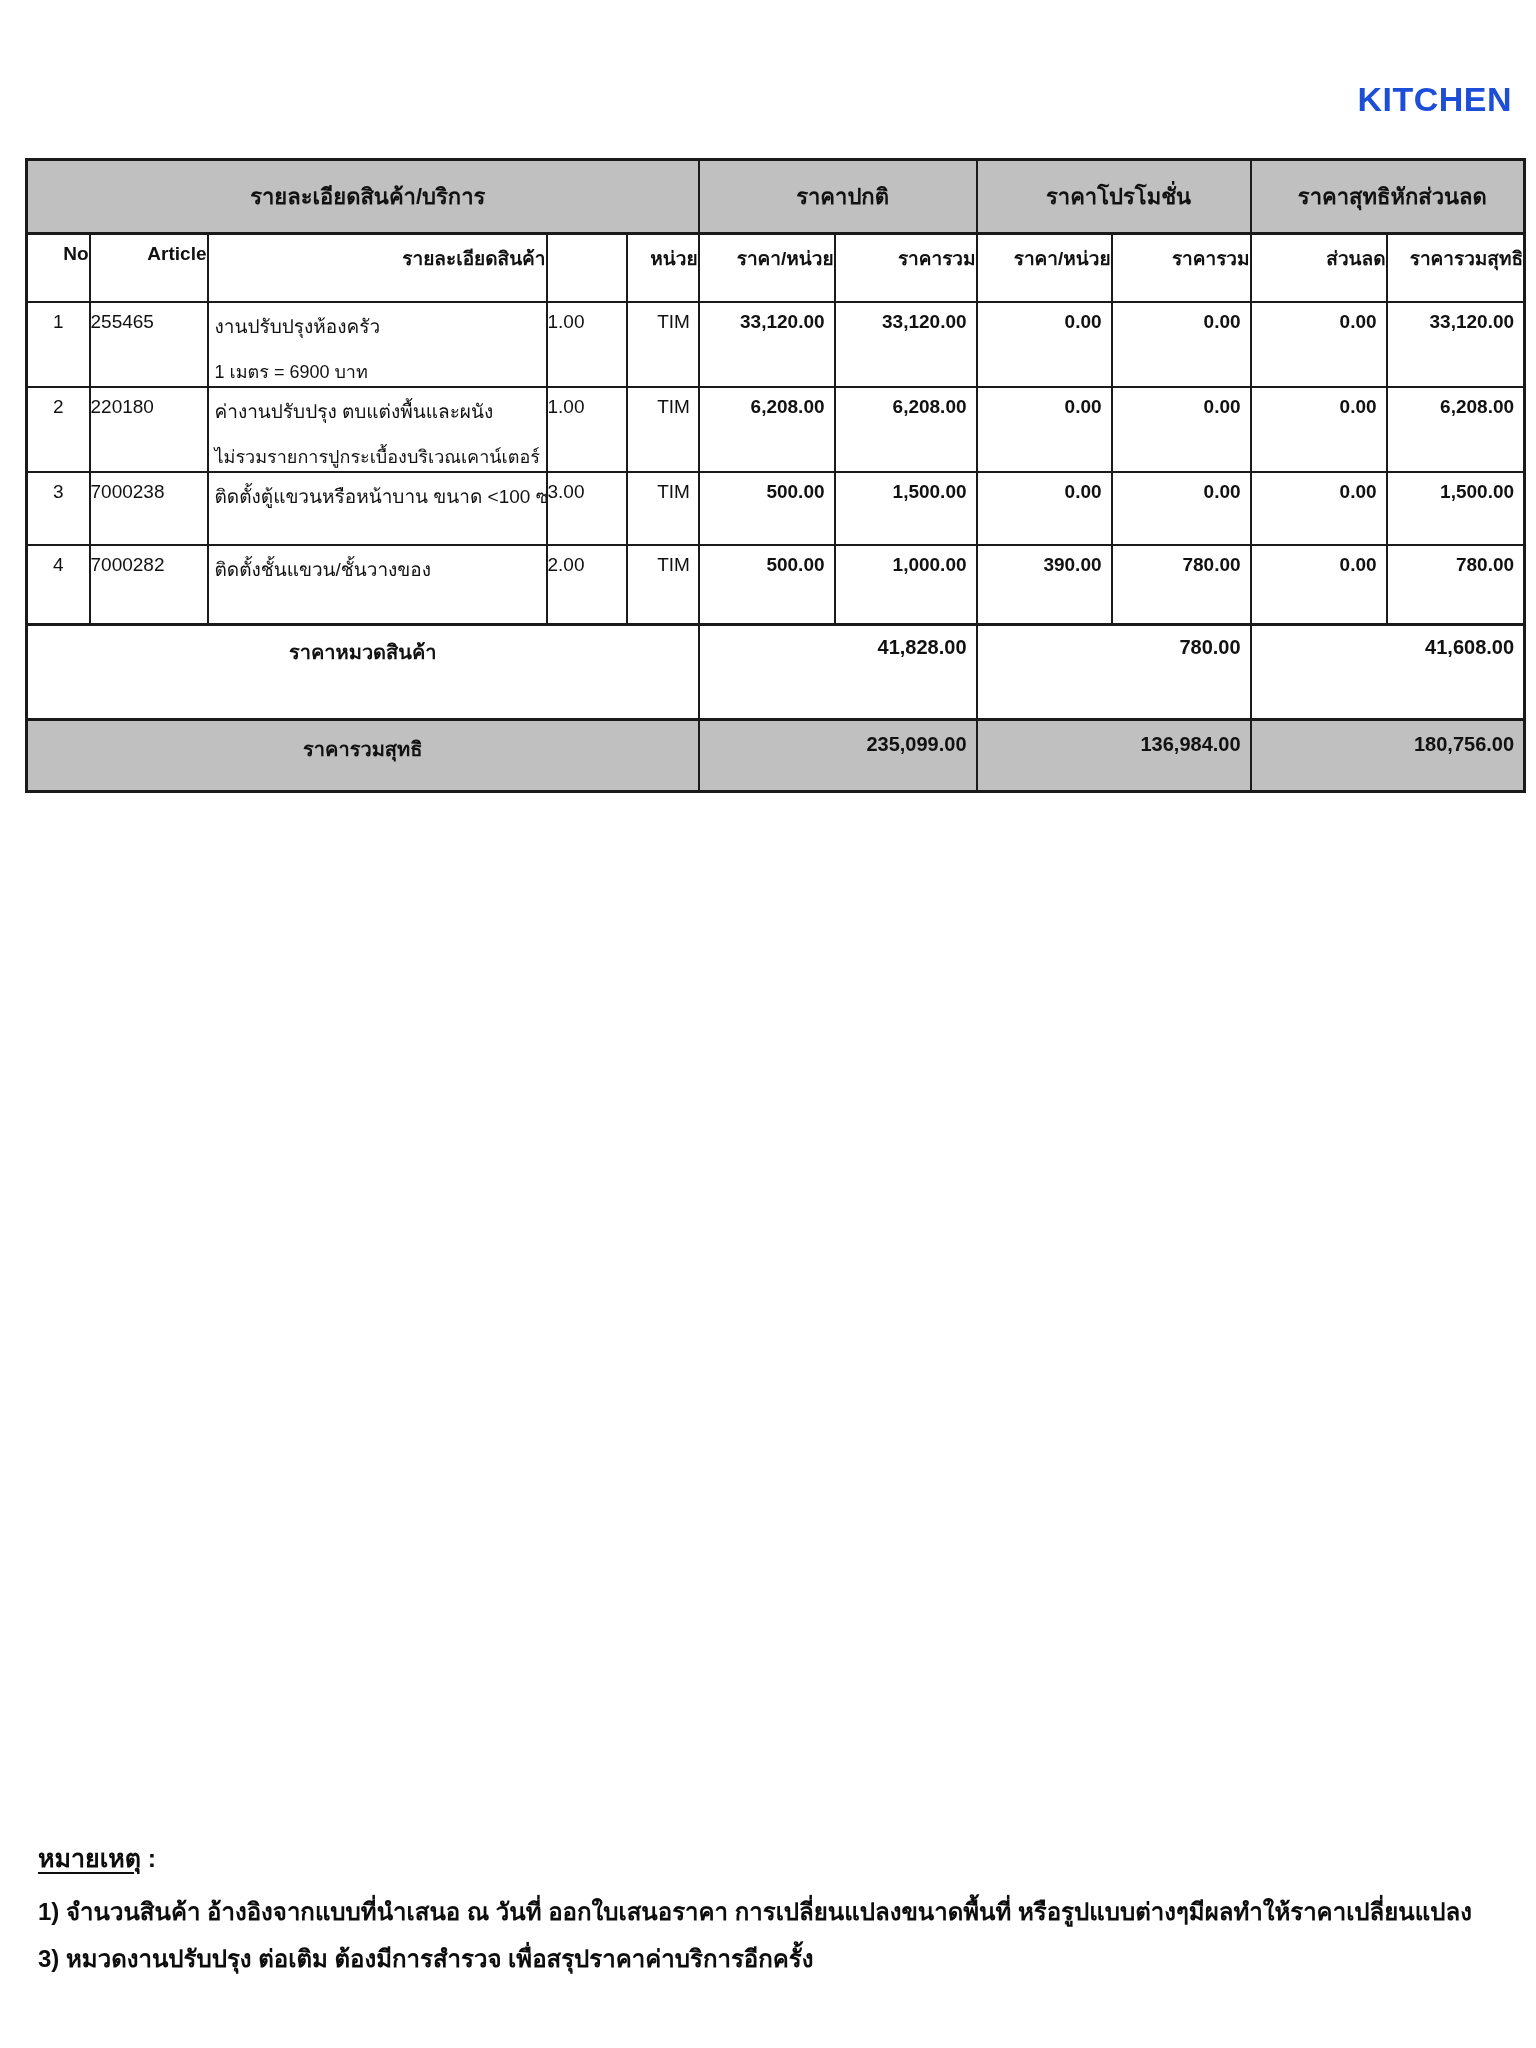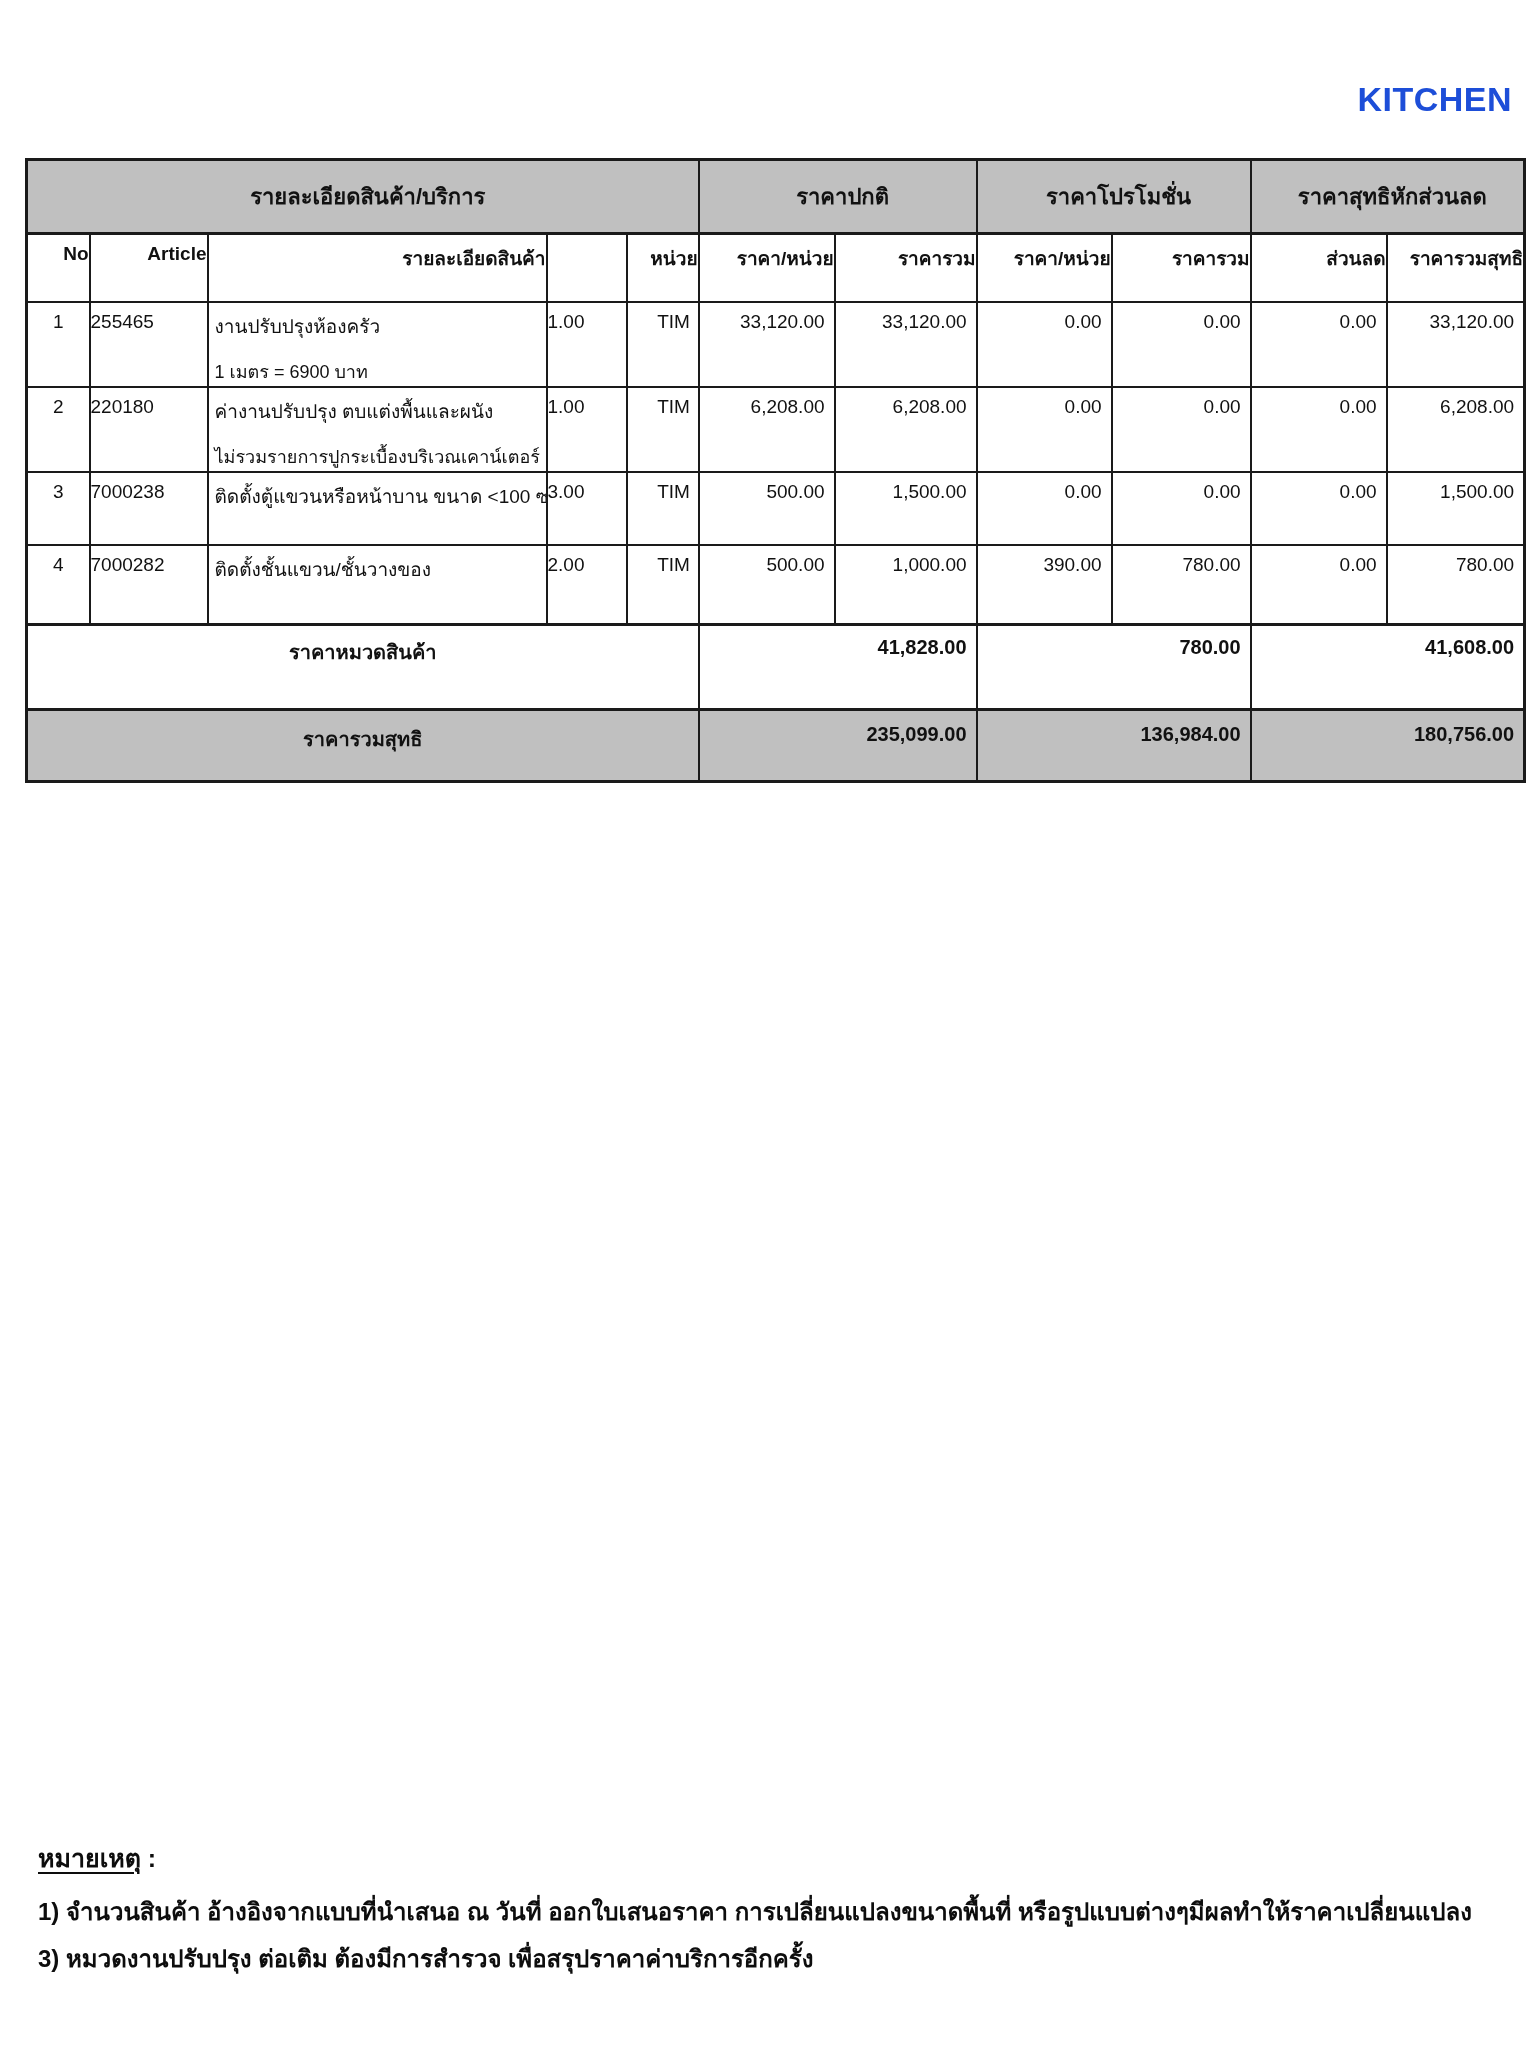--- a/index.html
+++ b/index.html
@@ -56,29 +56,29 @@
   tr.data-row td {
     font-size: 19px;
     padding-top: 8px;
     background: #fff;
   }
   tr.data-row td.c-no      { text-align: center; }
   tr.data-row td.c-article { text-align: left; margin-left: 43px; }
   tr.data-row td.c-desc    { text-align: left; padding-left: 6px; padding-right: 6px; }
   tr.data-row td.c-qty     { text-align: left; padding-right: 8px; }
   tr.data-row td.c-unit    { text-align: center; padding-left: 22px; }
-  td.num { text-align: right; padding-right: 9px; font-size: 19px; }
+  td.num { text-align: right; padding-right: 9px; font-size: 19px; font-weight: bold; }
   .desc2 { margin-top: 16px; font-size: 18px; }
   tr.row-1 { height: 80px; }
   tr.row-2 { height: 80px; }
   tr.row-3 { height: 73px; }
   tr.row-4 { height: 80px; }
 
   tr.subtotal-row td {
-    height: 85px;
+    height: 95px;
     background: #ffffff;
     font-weight: 700;
     font-size: 20px;
     padding-top: 10px;
     border-top: 3px solid #1a1a1a;
   }
   tr.subtotal-row td.s-label { text-align: center; }
   tr.grand-row td {
     height: 72px;
     background: #c0c0c0;

